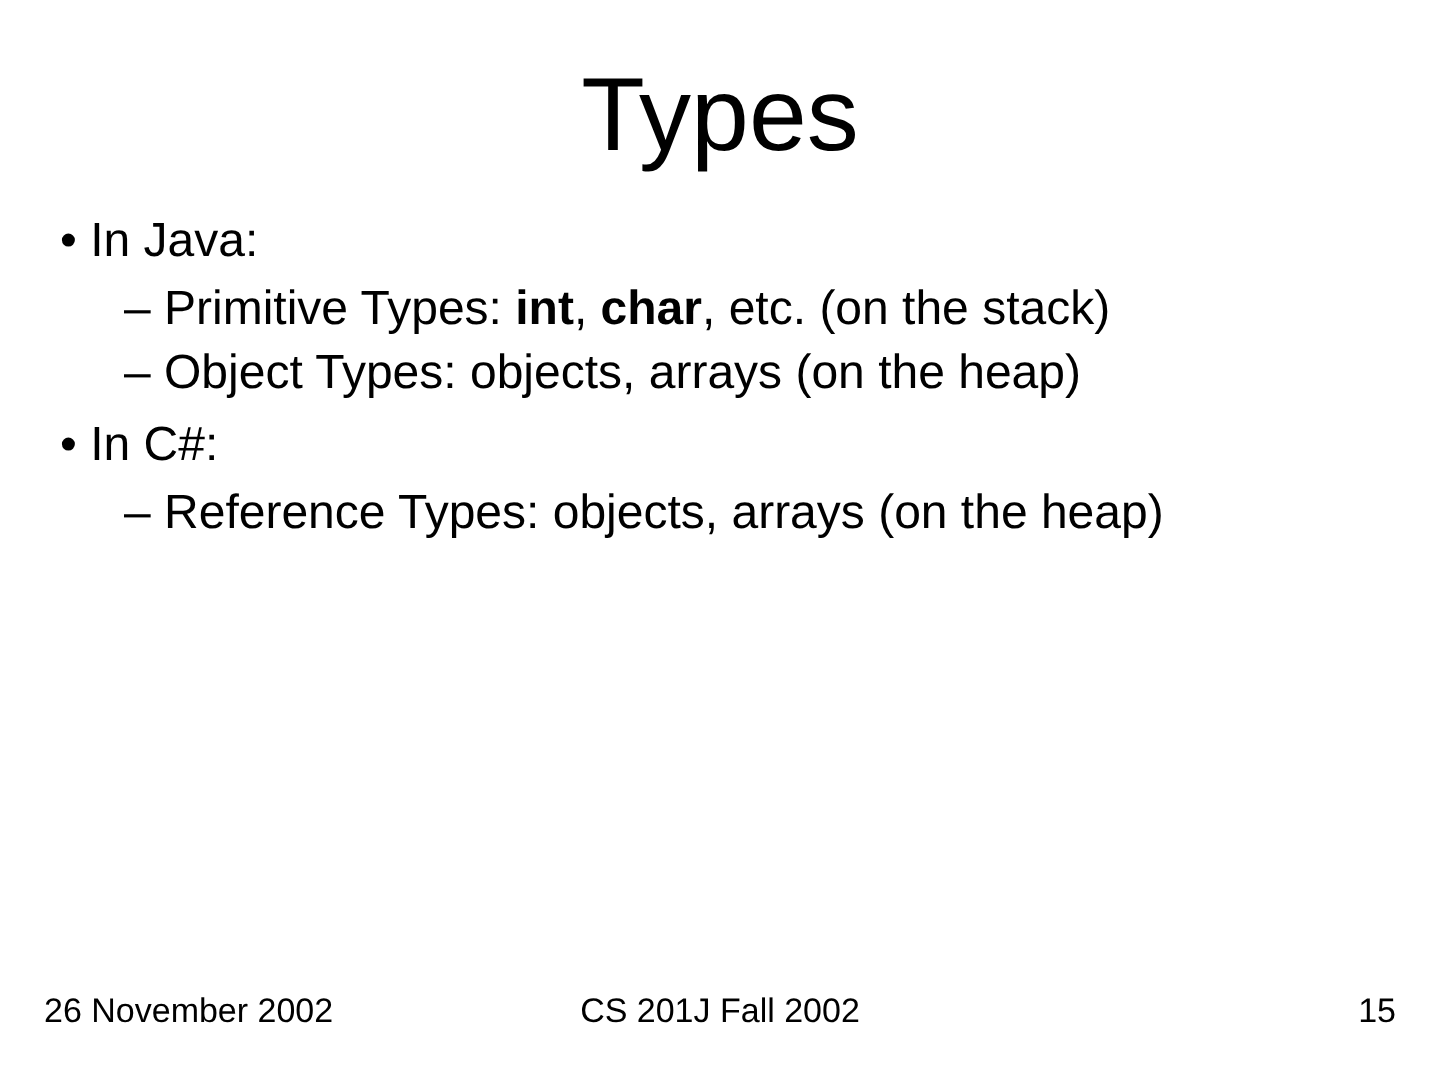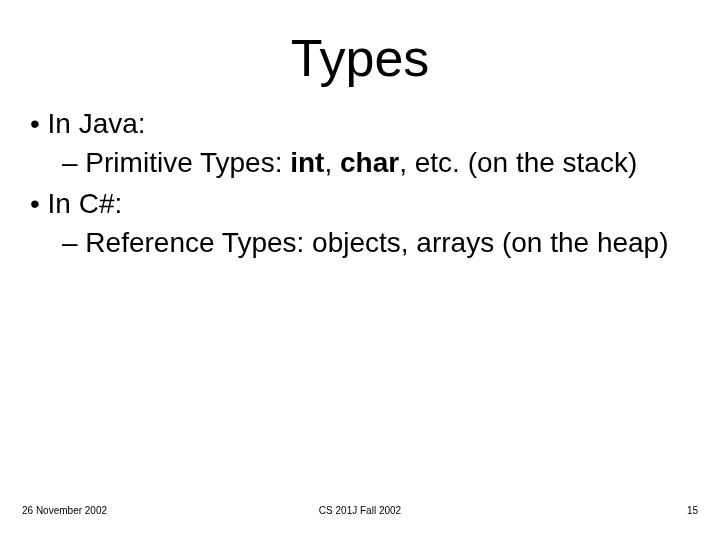--- a/index.html
+++ b/index.html
@@ -12,60 +12,63 @@
       position: relative;
       padding: 20px 22px 0 22px;
     }
     .title {
       text-align: center;
       font-size: 52px;
       font-weight: 400;
       margin-top: 8px;
       margin-bottom: 18px;
     }
-    .content { font-size: 28px; line-height: 1.25; }
+    .content { font-size: 24px; line-height: 1.25; }
     .level1 {
       margin-left: 8px;
       margin-bottom: 4px;
     }
     .level2 {
       margin-left: 40px;
       margin-bottom: 2px;
     }
     .bullet { display: inline; }
     .dash { display: inline; }
     b { font-weight: bold; }
     i { font-style: italic; }
     .footer {
       position: absolute;
       bottom: 24px;
       left: 22px;
       right: 22px;
       display: flex;
       justify-content: space-between;
       align-items: flex-end;
-      font-size: 10px;
+      font-size: 17px;
     }
     .footer-center { position: absolute; left: 50%; transform: translateX(-50%); }
   </style>
 </head>
 <body>
 
 <div class="title">Types</div>
 
 <div class="content">
 
   <div class="level1">
     <span class="bullet">• </span><span>In Java:</span>
   </div>
 
   <div class="level2">
     <span class="dash">– </span><span>Primitive Types: </span><b>int</b><span>, </span><b>char</b><span>, etc. (on the stack)</span>
   </div>
 
+  <div class="level2">
+    <span class="dash">– </span><span>Object Types: objects, arrays (on the heap)</span>
+  </div>
 
   <div class="level1" style="margin-top:6px;">
     <span class="bullet">• </span><span>In C#:</span>
   </div>
 
 
   <div class="level2">
     <span class="dash">– </span><span>Reference Types: objects, arrays (on the heap)</span>
   </div>
 

